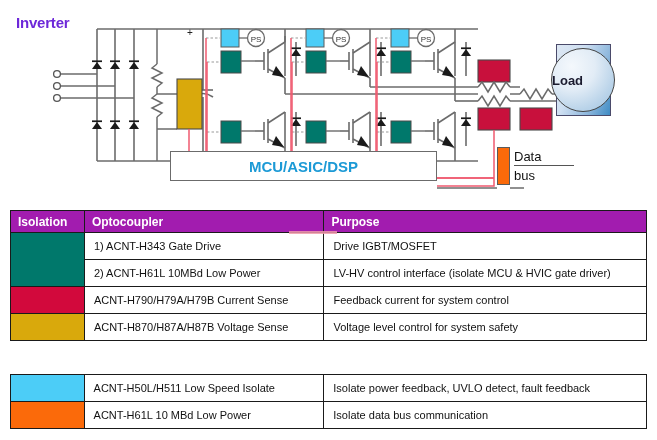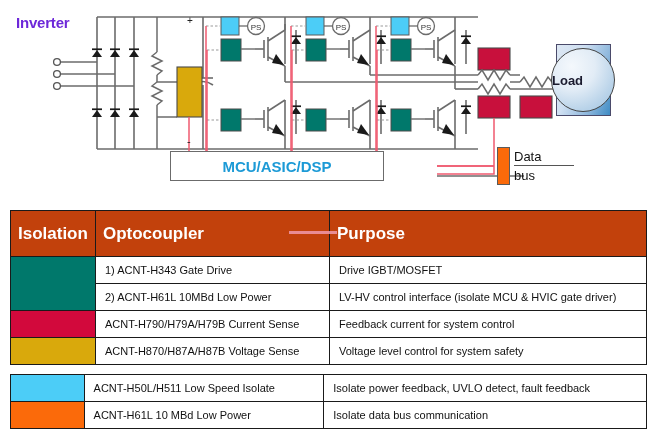--- a/index.html
+++ b/index.html
@@ -23,31 +23,31 @@
     font-size: 15px;
     font-weight: bold;
     color: #6d28d9;
     letter-spacing: -0.2px;
   }
 
   
   #schematic {
     position: absolute;
     left: 0;
-    top: 4px;
+    top: 16px;
     width: 657px;
     height: 200px;
   }
 
   
   #mcu-box {
     position: absolute;
     left: 170px;
     top: 151px;
-    width: 214px;
+    width: 267px;
     height: 30px;
     border: 1.5px solid #6b6b6b;
     background: #ffffff;
     display: flex;
     align-items: center;
     justify-content: center;
     box-sizing: border-box;
   }
   #mcu-label {
     font-size: 15px;
@@ -123,27 +123,27 @@
   }
   #table-main { left: 10px; top: 210px; width: 637px; }
   #table-sub  { left: 10px; top: 374px; width: 637px; }
 
   .opto-table td, .opto-table th {
     border: 1.1px solid #1a1a1a;
     padding: 0;
     vertical-align: middle;
   }
   .opto-table th {
-    background: #c2410c;
+    background: #a21caf;
     color: #ffffff;
     font-weight: bold;
-    font-size: 17px;
+    font-size: 12px;
     text-align: left;
     height: 21px;
-    padding: 12px 7px;
+    padding: 0 7px;
     border-color: #1a1a1a;
   }
   .col-iso  { width: 74px; }
   .col-opto { width: 240px; }
   .col-purp { width: 323px; }
 
   .cell-text {
     padding: 0 0 0 9px;
     height: 26px;
     line-height: 26px;

